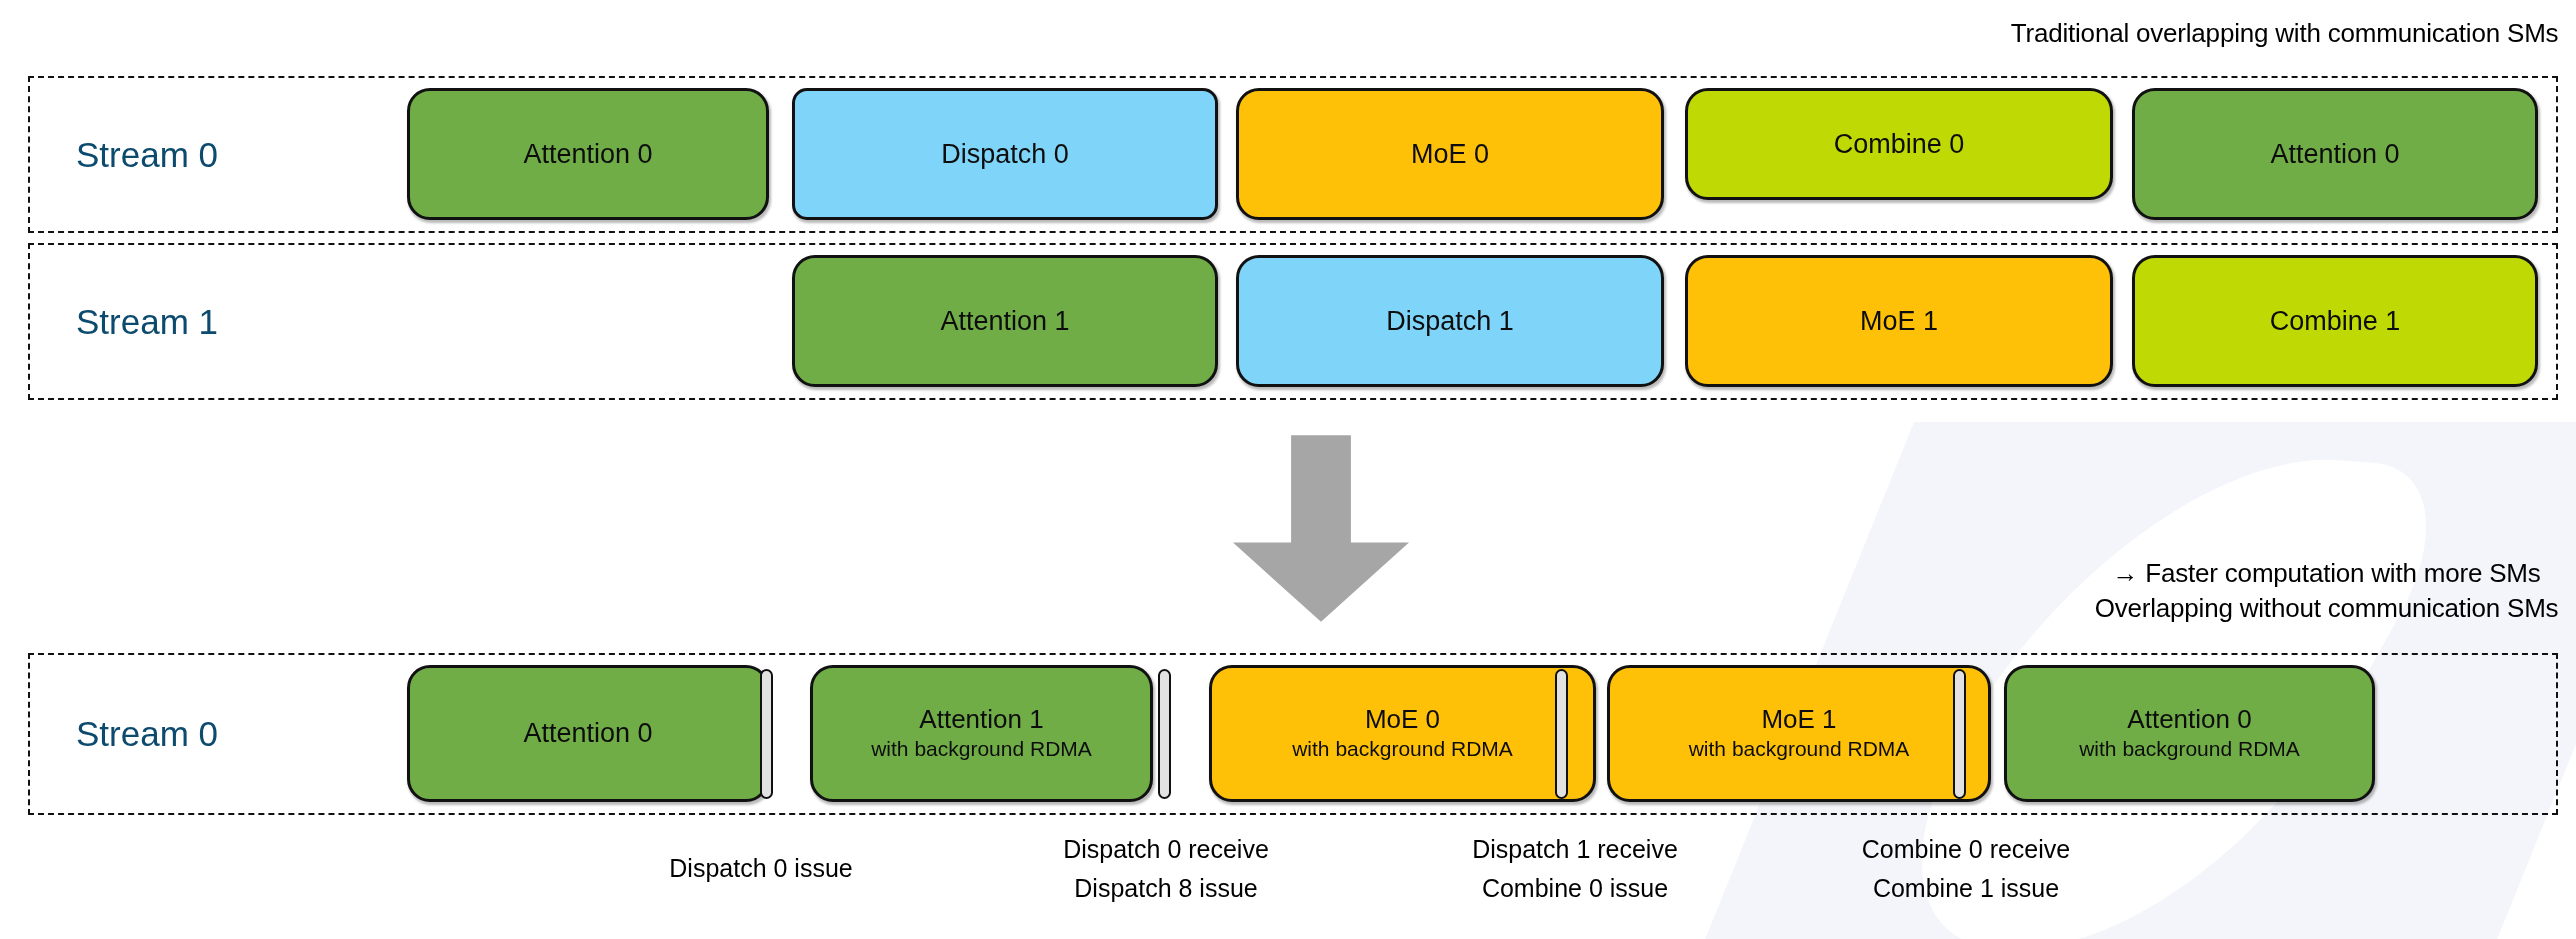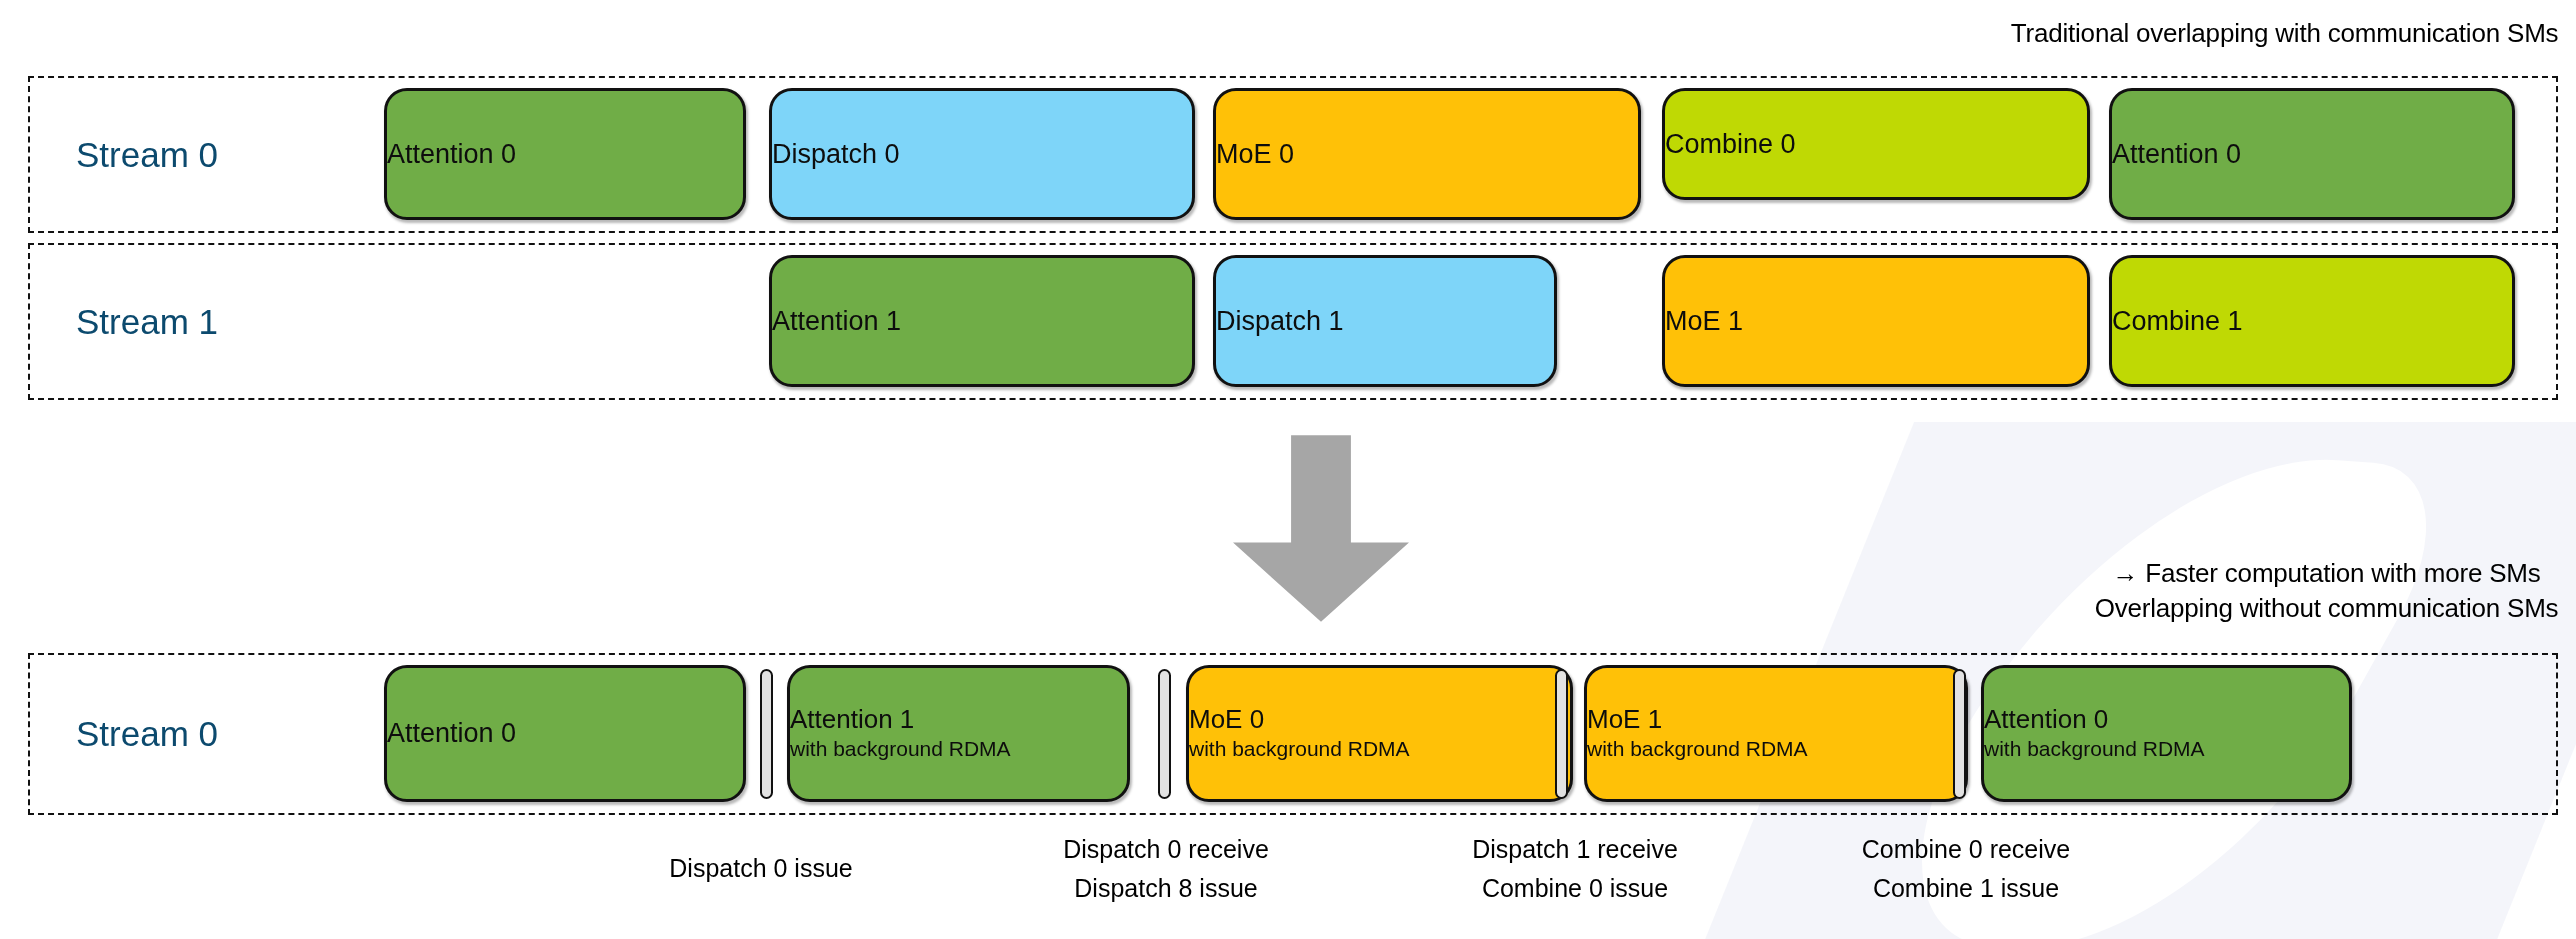--- a/index.html
+++ b/index.html
@@ -82,23 +82,25 @@
     white-space: nowrap;
   }
 
   
   .box {
     position: absolute;
     border: 3.5px solid #111111;
     border-radius: 23px;
     display: flex;
     flex-direction: column;
+    align-items: center;
     justify-content: center;
     box-shadow: 1.8px 2.6px 2.6px rgba(0,0,0,.28);
     overflow: hidden;
+    margin-left: 23px;
   }
   .box .t1 {
     font-size: 27px;
     color: #0d0d0d;
     line-height: 1.14;
     white-space: nowrap;
   }
   .box .t2 {
     font-size: 21px;
     color: #0d0d0d;
@@ -166,36 +168,36 @@
   </div>
 
   <div class="lane" id="lane-bottom-0">
     <div class="lane-label">Stream 0</div>
 
   </div>
 
 <div class="box" style="left: 384px; top: 88px; width: 362px; height: 132px; background: rgb(112, 173, 71);">
       <div class="t1">Attention 0</div>
     </div>
-    <div class="box" style="left: 769px; top: 88px; width: 426px; height: 132px; background: rgb(126, 213, 249);">
+    <div class="box" style="left: 769px; top: 88px; width: 426px; height: 132px; background: rgb(126, 213, 249); border-radius: 15px;">
       <div class="t1">Dispatch 0</div>
     </div>
     <div class="box" style="left: 1213px; top: 88px; width: 428px; height: 132px; background: rgb(255, 193, 7);">
       <div class="t1">MoE 0</div>
     </div>
     <div class="box" style="left: 1662px; top: 88px; width: 428px; height: 112px; background: rgb(191, 217, 4);">
       <div class="t1">Combine 0</div>
     </div>
     <div class="box" style="left: 2109px; top: 88px; width: 406px; height: 132px; background: rgb(112, 173, 71);">
       <div class="t1">Attention 0</div>
     </div>
     <div class="box" style="left: 769px; top: 255px; width: 426px; height: 132px; background: rgb(112, 173, 71);">
       <div class="t1">Attention 1</div>
     </div>
-    <div class="box" style="left: 1213px; top: 255px; width: 344px; height: 132px; background: rgb(126, 213, 249);">
+    <div class="box" style="left: 1213px; top: 255px; width: 428px; height: 132px; background: rgb(126, 213, 249);">
       <div class="t1">Dispatch 1</div>
     </div>
     <div class="box" style="left: 1662px; top: 255px; width: 428px; height: 132px; background: rgb(255, 193, 7);">
       <div class="t1">MoE 1</div>
     </div>
     <div class="box" style="left: 2109px; top: 255px; width: 406px; height: 132px; background: rgb(191, 217, 4);">
       <div class="t1">Combine 1</div>
     </div>
     <div class="box" style="left: 384px; top: 665px; width: 362px; height: 137px; background: rgb(112, 173, 71);">
       <div class="t1">Attention 0</div>

